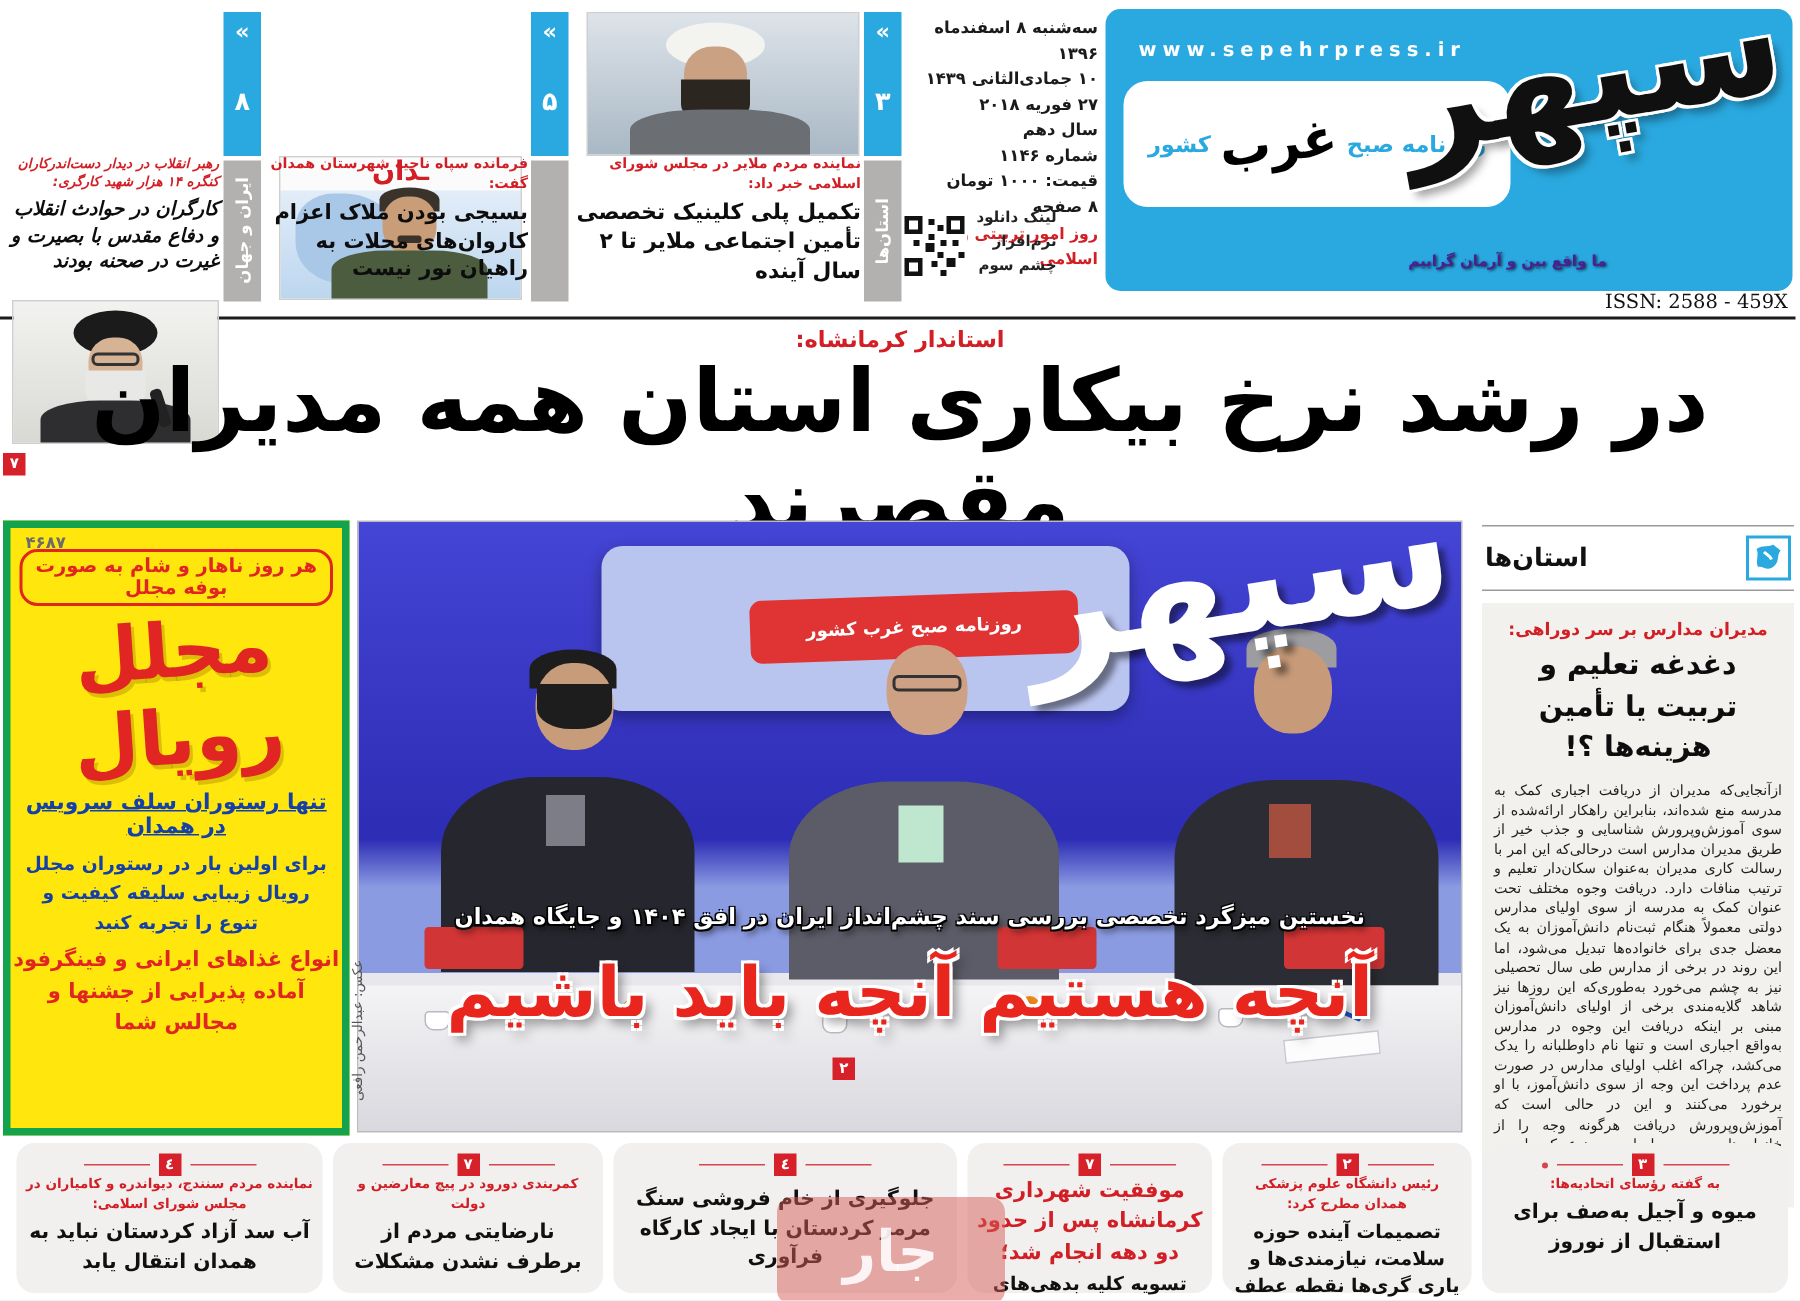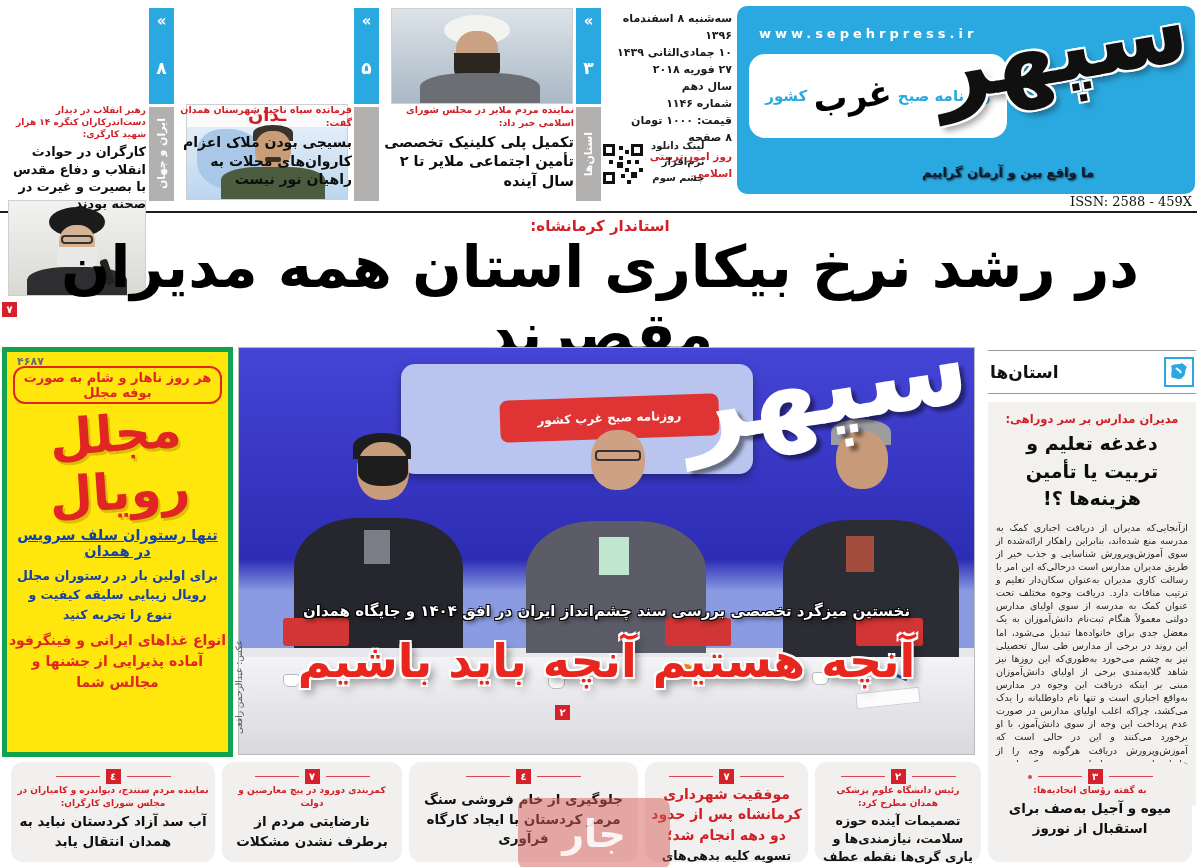--- a/index.html
+++ b/index.html
@@ -13,21 +13,21 @@
   .m-url { position:absolute; left:22px; top:20px; color:#fff; font-weight:bold;
            font-size:13px; letter-spacing:4px; direction:ltr; }
   .m-whitebox { position:absolute; left:12px; top:48px; width:258px; height:84px;
                 background:#fff; border-radius:16px; display:flex; align-items:center;
                 justify-content:center; direction:rtl; gap:6px; }
   .m-sub-pre,.m-sub-post { color:#2aa9e0; font-size:15px; font-weight:bold; }
   .m-sub-mid { color:#000; font-size:34px; font-weight:900; transform:rotate(-6deg); }
   .m-logo { position:absolute; right:6px; top:-6px; font-size:96px; font-weight:900; color:#101010;
             transform:rotate(-10deg); line-height:1;
             text-shadow:2px 2px 0 #fff,-2px -2px 0 #fff,2px -2px 0 #fff,-2px 2px 0 #fff,4px 6px 6px rgba(0,0,0,.35); }
-  .m-tagline { position:absolute; right:101px; bottom:14px; color:#0f172a; font-size:13px; font-weight:bold;
+  .m-tagline { position:absolute; right:124px; bottom:14px; color:#4c1d95; font-size:10px; font-weight:bold;
                direction:rtl; text-shadow:1px 1px 2px rgba(0,0,0,.7); }
   .issn { position:absolute; right:8px; top:194px; font-family:"DejaVu Serif", serif;
           font-size:13px; color:#111; direction:ltr; }
   .top-rule { position:absolute; left:0; top:211px; width:1197px; border-top:2px solid #1c1c1c; }
 
   
   .dates { position:absolute; left:601px; top:10px; width:131px; direction:rtl;
            text-align:right; font-size:11px; font-weight:600; color:#1a1a1a; line-height:1.55; }
   .dates .day-note { color:#d21f26; font-size:10.5px; font-weight:bold; display:block; margin-top:2px; }
   .qr-row { position:absolute; left:601px; top:138px; width:131px; display:flex; gap:6px; align-items:flex-end; }
@@ -284,21 +284,21 @@
     <span>ایران و جهان</span>
   </div>
   <div class="tphoto ph-leader" style="left:8px; width:138px;">
     <div class="turban"></div>
     <div class="face"></div>
     <div class="glasses"></div>
     <div class="beard"></div>
     <div class="robe"></div>
     <div class="mic"></div>
   </div>
-  <div class="tstory-text" style="left:4px; width:142px;">
+  <div class="tstory-text" style="left:4px; width:142px;font-style:italic;">
     <div class="tkicker" style="font-size:9px;">رهبر انقلاب در دیدار دست‌اندرکاران کنگره ۱۴ هزار شهید کارگری:</div>
     <div class="thead" style="font-size:12.8px;">کارگران در حوادث انقلاب و دفاع مقدس با بصیرت و غیرت در صحنه بودند</div>
   </div>
 
   <div class="lead-kicker">استاندار کرمانشاه:</div>
   <div class="lead-headline">در رشد نرخ بیکاری استان همه مدیران مقصرند</div>
   <div class="badge lead-badge">۷</div>
 
   <div class="ad">
     <div class="ad-number">۴۶۸۷</div>
@@ -423,21 +423,21 @@
       </div>
       <div class="bb-kicker">کمربندی دورود در پیچ معارضین و دولت</div>
       <div class="bb-head">نارضایتی مردم از برطرف نشدن مشکلات</div>
     </div>
     <div class="bbox" style="width:204px;">
       <div class="bb-badgebar">
         <span class="bb-line"></span>
         <span class="badge bb-badge">٤</span>
         <span class="bb-line"></span>
       </div>
-      <div class="bb-kicker">نماینده مردم سنندج، دیواندره و کامیاران در مجلس شورای کارگران:</div>
+      <div class="bb-kicker">نماینده مردم سنندج، دیواندره و کامیاران در مجلس شورای اسلامی:</div>
       <div class="bb-head">آب سد آزاد کردستان نباید به همدان انتقال یابد</div>
     </div>
   </div>
 
   <div class="watermark">
     <span>جار</span>
   </div>
 
 </div>
 

